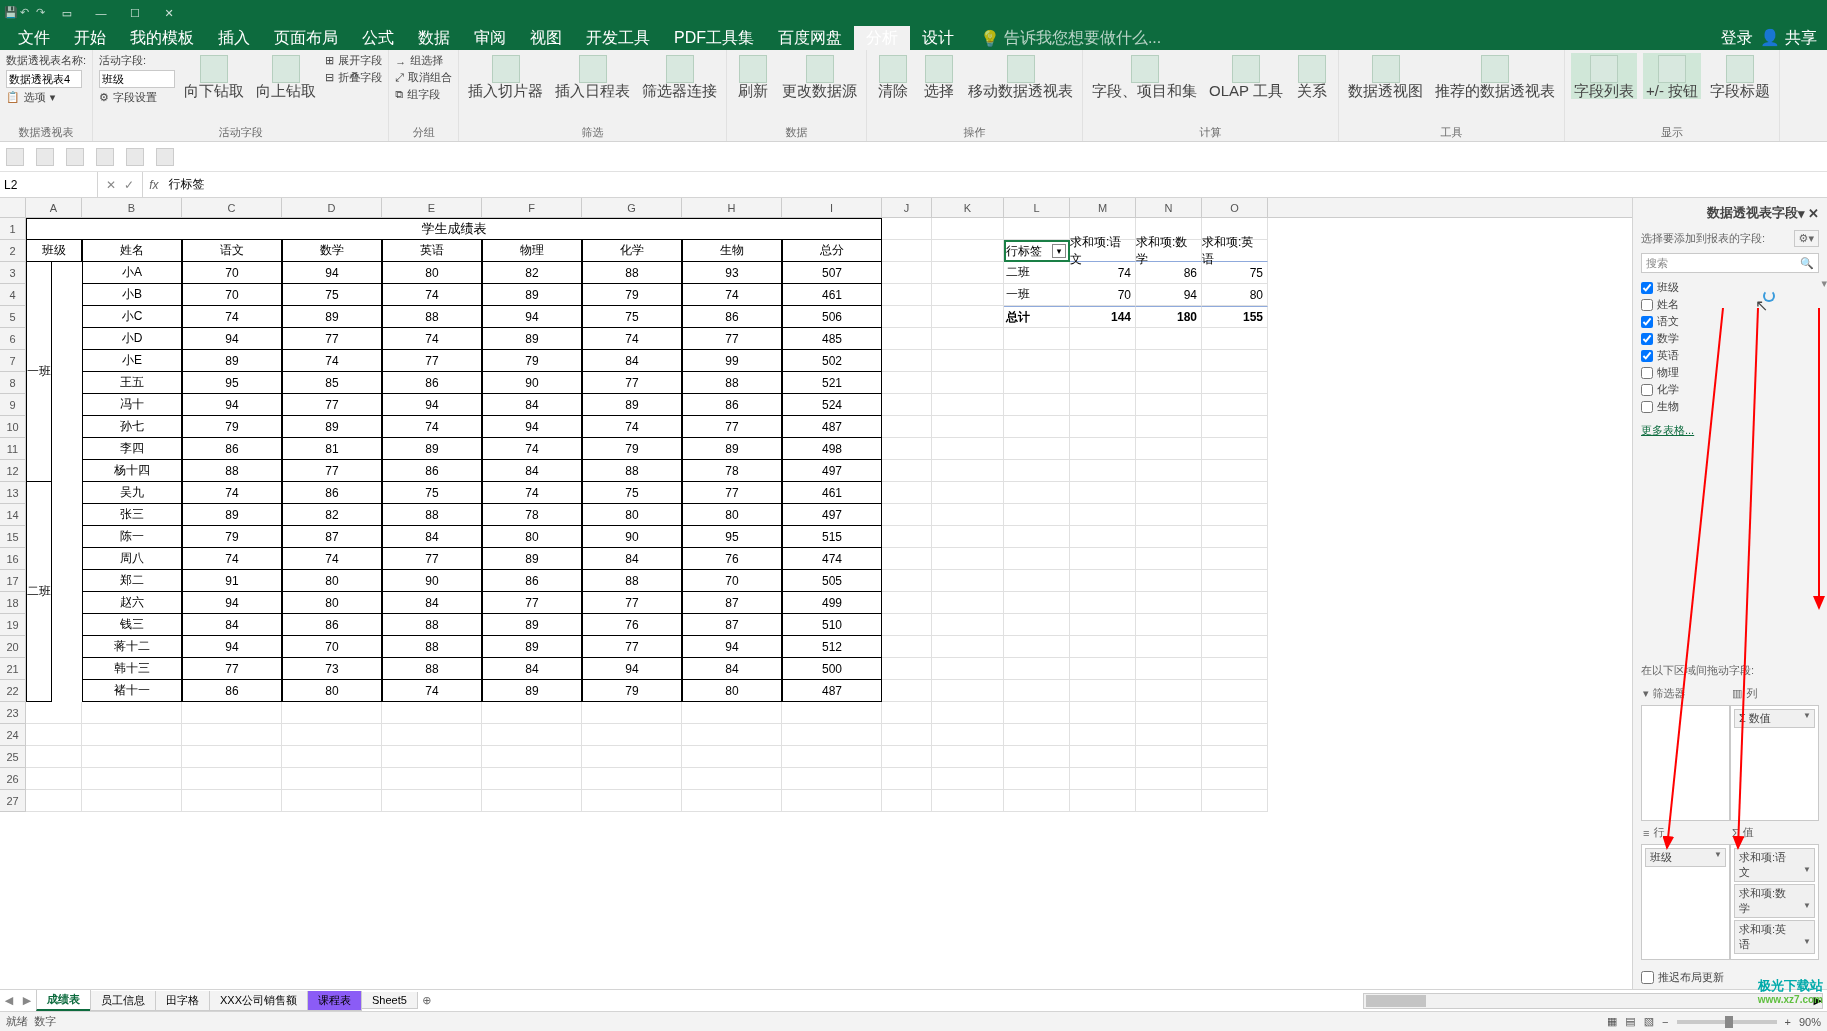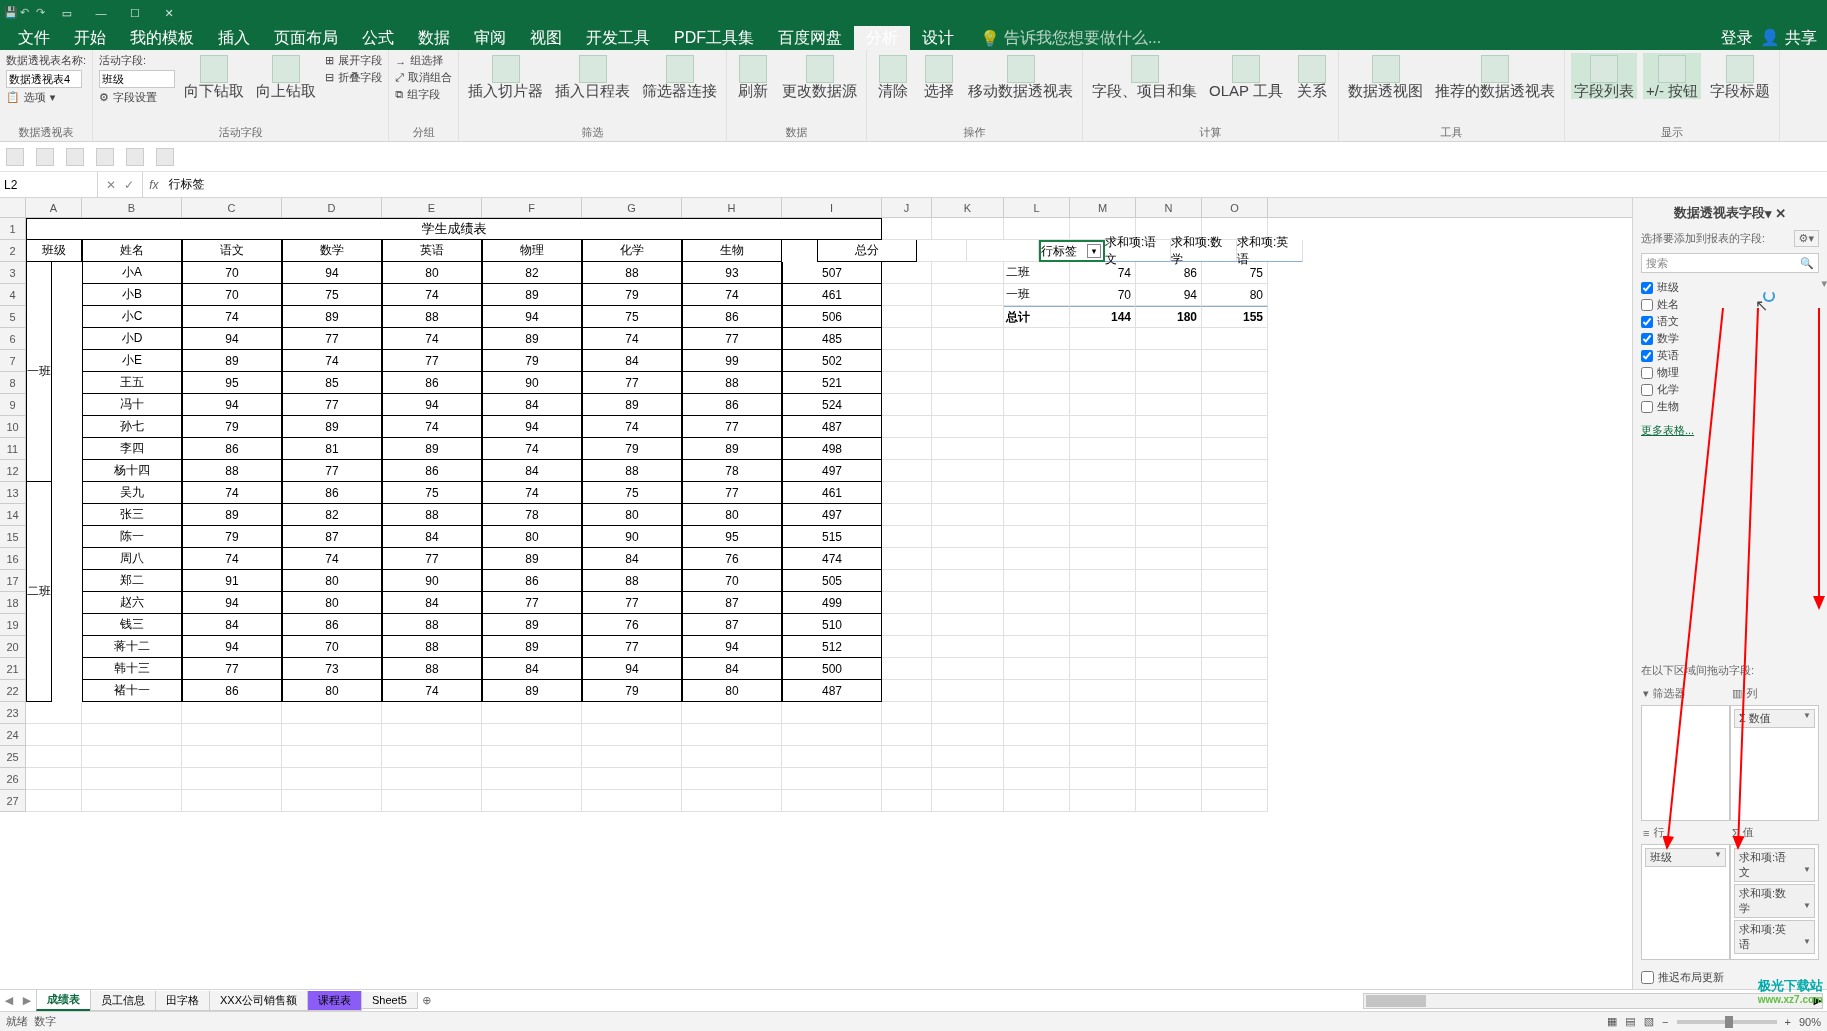--- a/index.html
+++ b/index.html
@@ -70,21 +70,21 @@
 
 .pv-head { border-bottom:1px solid #8faadc; background:#fff; font-size:12px; padding-right:4px; justify-content:flex-end;}
 .pv-head.first{justify-content:flex-start; position:relative;}
 .pv-filter{position:absolute; right:2px; width:14px; height:14px; border:1px solid #888; font-size:9px; display:flex; align-items:center; justify-content:center;}
 .pv-val{ justify-content:flex-end; padding-right:4px;}
 .pv-label{justify-content:flex-start; padding-left:2px;}
 .pv-sel{ border:2px solid #1a7f46 !important; }
 
 
 .fieldpane { width:195px; background:#f3f3f3; border-left:1px solid #d4d4d4; display:flex; flex-direction:column; font-size:11px; color:#444;}
-.fp-header{ padding:6px 8px; display:flex; justify-content:center; align-items:center; font-size:13px; font-weight:bold;}
+.fp-header{ padding:6px 8px; display:flex; justify-content:flex-end; align-items:center; font-size:13px; font-weight:bold;}
 .fp-sub{ padding:2px 8px 4px; display:flex; justify-content:space-between; align-items:center; color:#666;}
 .fp-search{ margin:2px 8px; height:20px; background:#fff; border:1px solid #c9c9c9; display:flex; align-items:center; padding:0 4px; color:#888;}
 .fp-fields{ padding:4px 8px; }
 .fp-field{ display:flex; align-items:center; gap:4px; padding:1px 0;}
 .fp-field input{width:12px;height:12px;}
 .fp-more{ padding:4px 8px; color:#0d6b3e; text-decoration:underline;}
 .fp-drag-lbl{ padding:4px 8px; color:#666;}
 .fp-areas{ flex:1; display:grid; grid-template-columns:1fr 1fr; grid-template-rows:auto 1fr auto 1fr; gap:0; padding:0 8px 6px;}
 .fp-area-lbl{ padding:4px 2px; display:flex; align-items:center; gap:4px; color:#666;}
 .fp-area{ background:#fff; border:1px solid #c9c9c9; min-height:80px; padding:3px;}
@@ -361,21 +361,21 @@
         <div class="row">
           <div class="rh">2</div>
           <div class="cell wA first" style="border:1px solid #000;border-top:none;">班级</div>
           <div class="cell wB " style="border:1px solid #000;border-top:none;">姓名</div>
           <div class="cell wC " style="border:1px solid #000;border-top:none;">语文</div>
           <div class="cell wD " style="border:1px solid #000;border-top:none;">数学</div>
           <div class="cell wE " style="border:1px solid #000;border-top:none;">英语</div>
           <div class="cell wF " style="border:1px solid #000;border-top:none;">物理</div>
           <div class="cell wG " style="border:1px solid #000;border-top:none;">化学</div>
           <div class="cell wH " style="border:1px solid #000;border-top:none;">生物</div>
-          <div class="cell wI " style="border:1px solid #000;border-top:none;margin-left:35px;">总分</div>
+          <div class="cell wI " style="border:1px solid #000;border-top:none;">总分</div>
           <div class="cell wJ "></div>
           <div class="cell wK "></div>
           <div class="cell wL pv-head first pv-sel">行标签<span class="pv-filter">▾</span></div>
           <div class="cell wM pv-head">求和项:语文</div>
           <div class="cell wN pv-head">求和项:数学</div>
           <div class="cell wO pv-head">求和项:英语</div>
         </div>
         <div class="row">
           <div class="rh">3</div>
           <div style="position:relative;display:flex">

